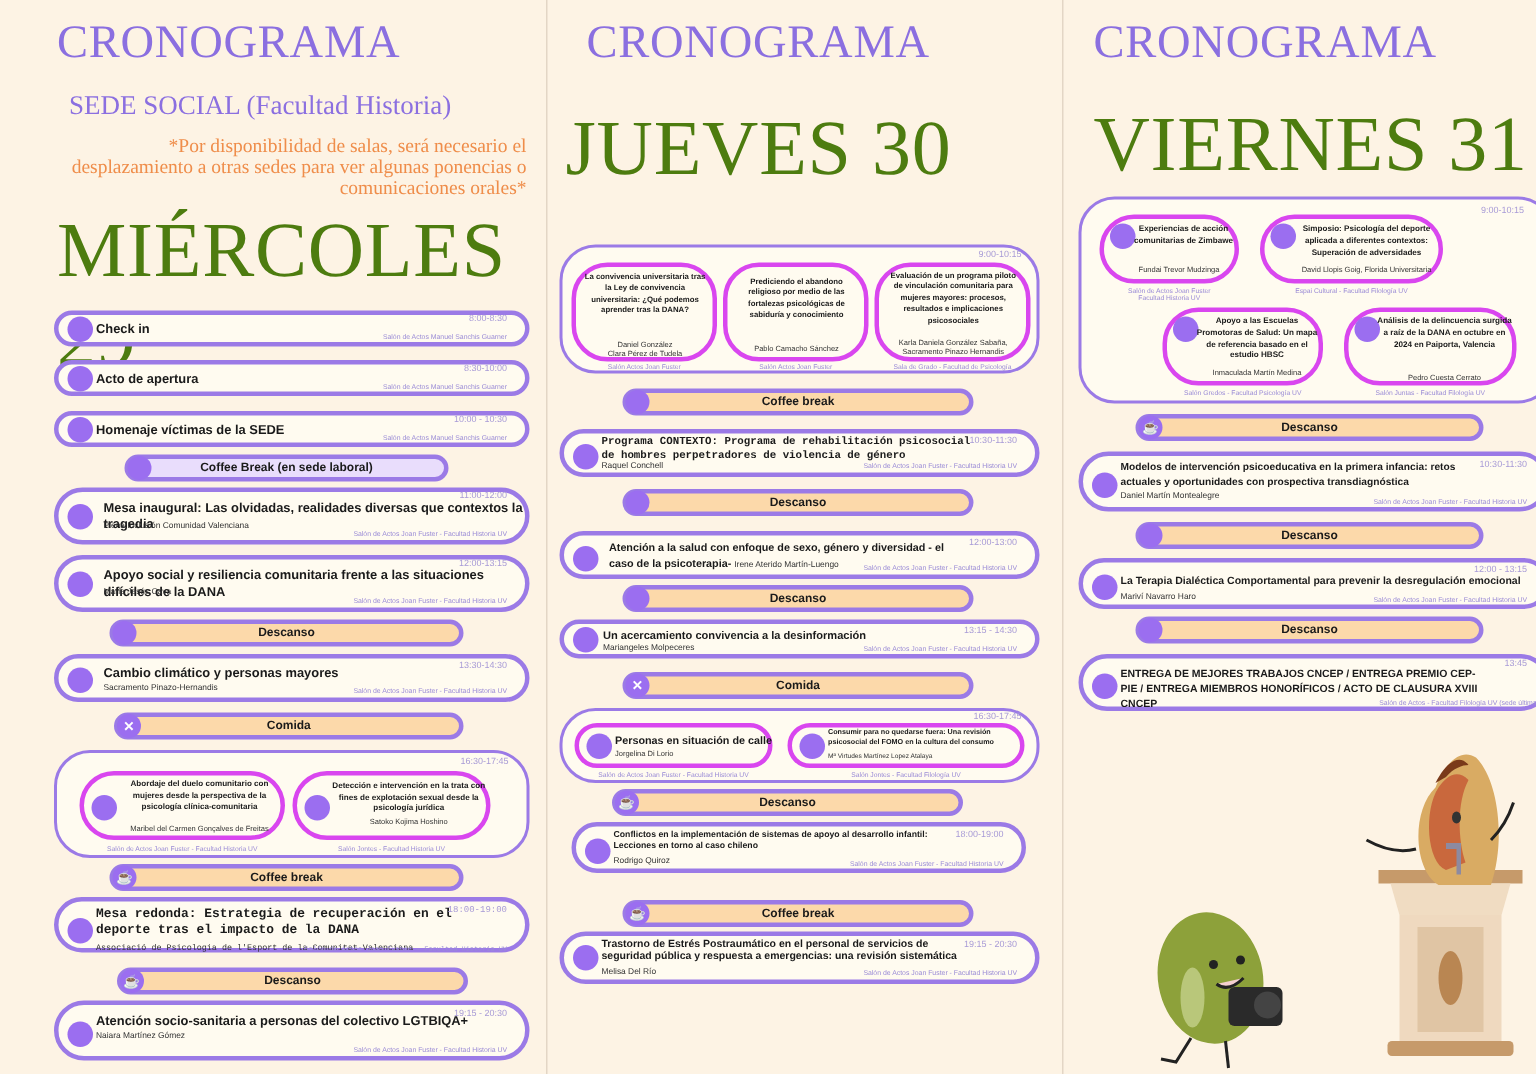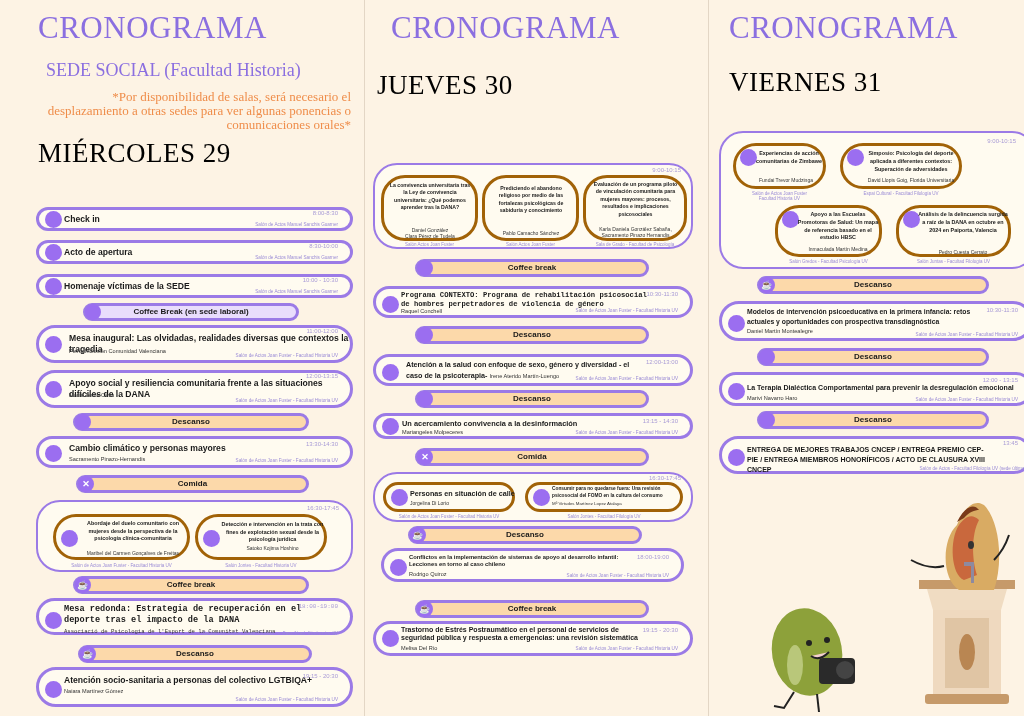--- a/index.html
+++ b/index.html
@@ -5,37 +5,37 @@
   * { box-sizing: border-box; margin: 0; padding: 0; }
   html, body { width: 1024px; height: 716px; overflow: hidden; }
   body { background: #fdf3e4; font-family: "Liberation Sans", sans-serif; position: relative; color: #1a1a1a; }
   .page { position: absolute; top: 0; height: 716px; margin-left: 21px; }
   .col1 { left: 0; width: 344px; border-right: 1px solid #e3d6c5; }
   .col2 { left: 344px; width: 344px; border-right: 1px solid #e3d6c5; }
   .col3 { left: 688px; width: 336px; }
   .abs { position: absolute; }
 
   .crono { font-family: "Liberation Serif", serif; color: #8b6fe0; font-size: 31px; letter-spacing: 0.5px; }
-  .day { font-family: "Liberation Serif", serif; color: #000000; font-size: 27px; letter-spacing: 0.5px; }
+  .day { font-family: "Liberation Serif", serif; color: #4d7c0f; font-size: 52px; letter-spacing: 0.5px; }
   .sede { font-family: "Liberation Serif", serif; color: #8b6fe0; font-size: 18px; }
   .note { font-family: "Liberation Serif", serif; color: #ef8d4a; font-size: 13px; line-height: 14px; }
 
   .ev { position: absolute; border: 3px solid #9b7ae6; border-radius: 22px; background: #fffbf0; }
   .dot { position: absolute; width: 17px; height: 17px; border-radius: 50%; background: #9b6ef0; }
   .ev .title { position: absolute; font-weight: bold; font-size: 8.6px; line-height: 11px; color: #1a1a1a; }
   .ev .author { position: absolute; font-size: 5.6px; color: #333; }
   .ev .time { position: absolute; font-size: 6px; color: #a89bd6; right: 12px; }
   .ev .loc { position: absolute; font-size: 4.6px; color: #9a8bd6; right: 12px; }
 
   .brk { position: absolute; height: 18px; border: 3px solid #9b7ae6; border-radius: 12px; background: #fcd9aa; text-align: center; font-weight: bold; font-size: 8px; line-height: 12px; }
   .brk .bicon { position: absolute; left: -1px; top: -2px; width: 16px; height: 16px; border-radius: 50%; background: #9b6ef0; color: #fff; font-size: 9px; line-height: 16px; text-align: center; }
   .brk.alt { background: #e9ddfc; }
 
   .grp { position: absolute; border: 2px solid #9b7ae6; border-radius: 24px; background: #fffbf0; }
-  .card { position: absolute; border: 3px solid #a16207; border-radius: 24px; background: #fffbf0; }
+  .card { position: absolute; border: 3px solid #d946ef; border-radius: 24px; background: #fffbf0; }
   .card .ctitle { position: absolute; font-weight: bold; font-size: 6px; line-height: 9px; text-align: center; color: #1a1a1a; }
   .card .cauthor { position: absolute; font-size: 5px; text-align: center; color: #333; line-height: 6px; }
   .gloc { position: absolute; font-size: 4.5px; color: #9a8bd6; text-align: center; }
   .gtime { position: absolute; font-size: 6px; color: #a89bd6; }
 </style>
 </head>
 <body>
 
 <div class="page col1">
   <div class="abs crono" style="left:17px;top:10px;">CRONOGRAMA</div>

